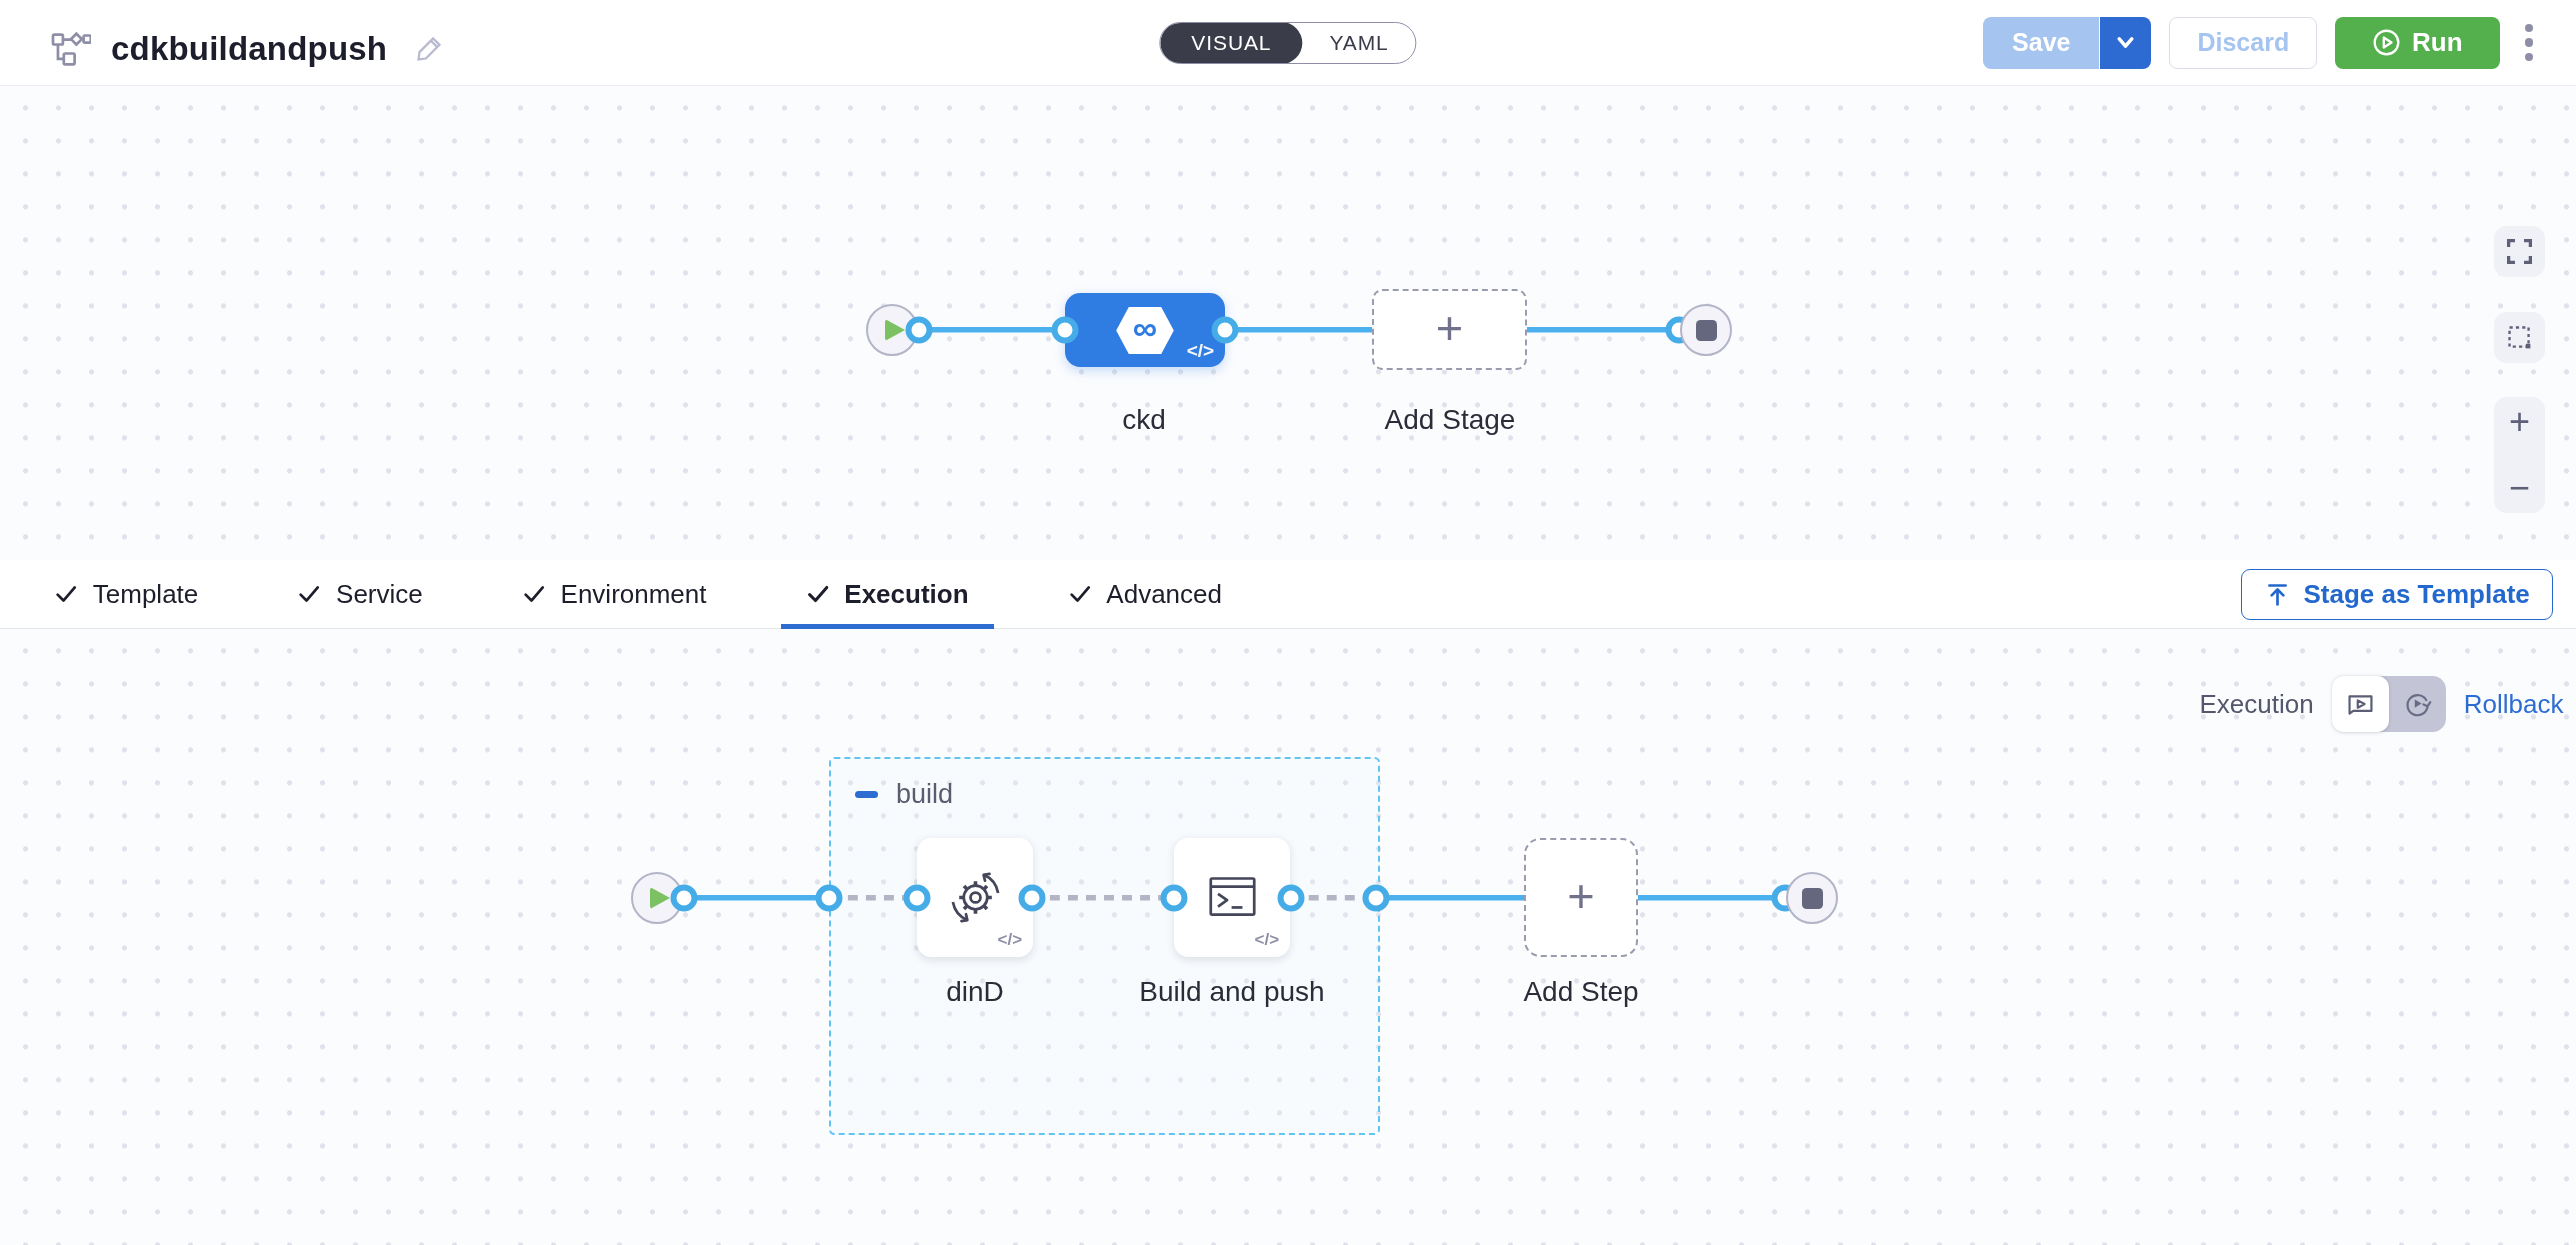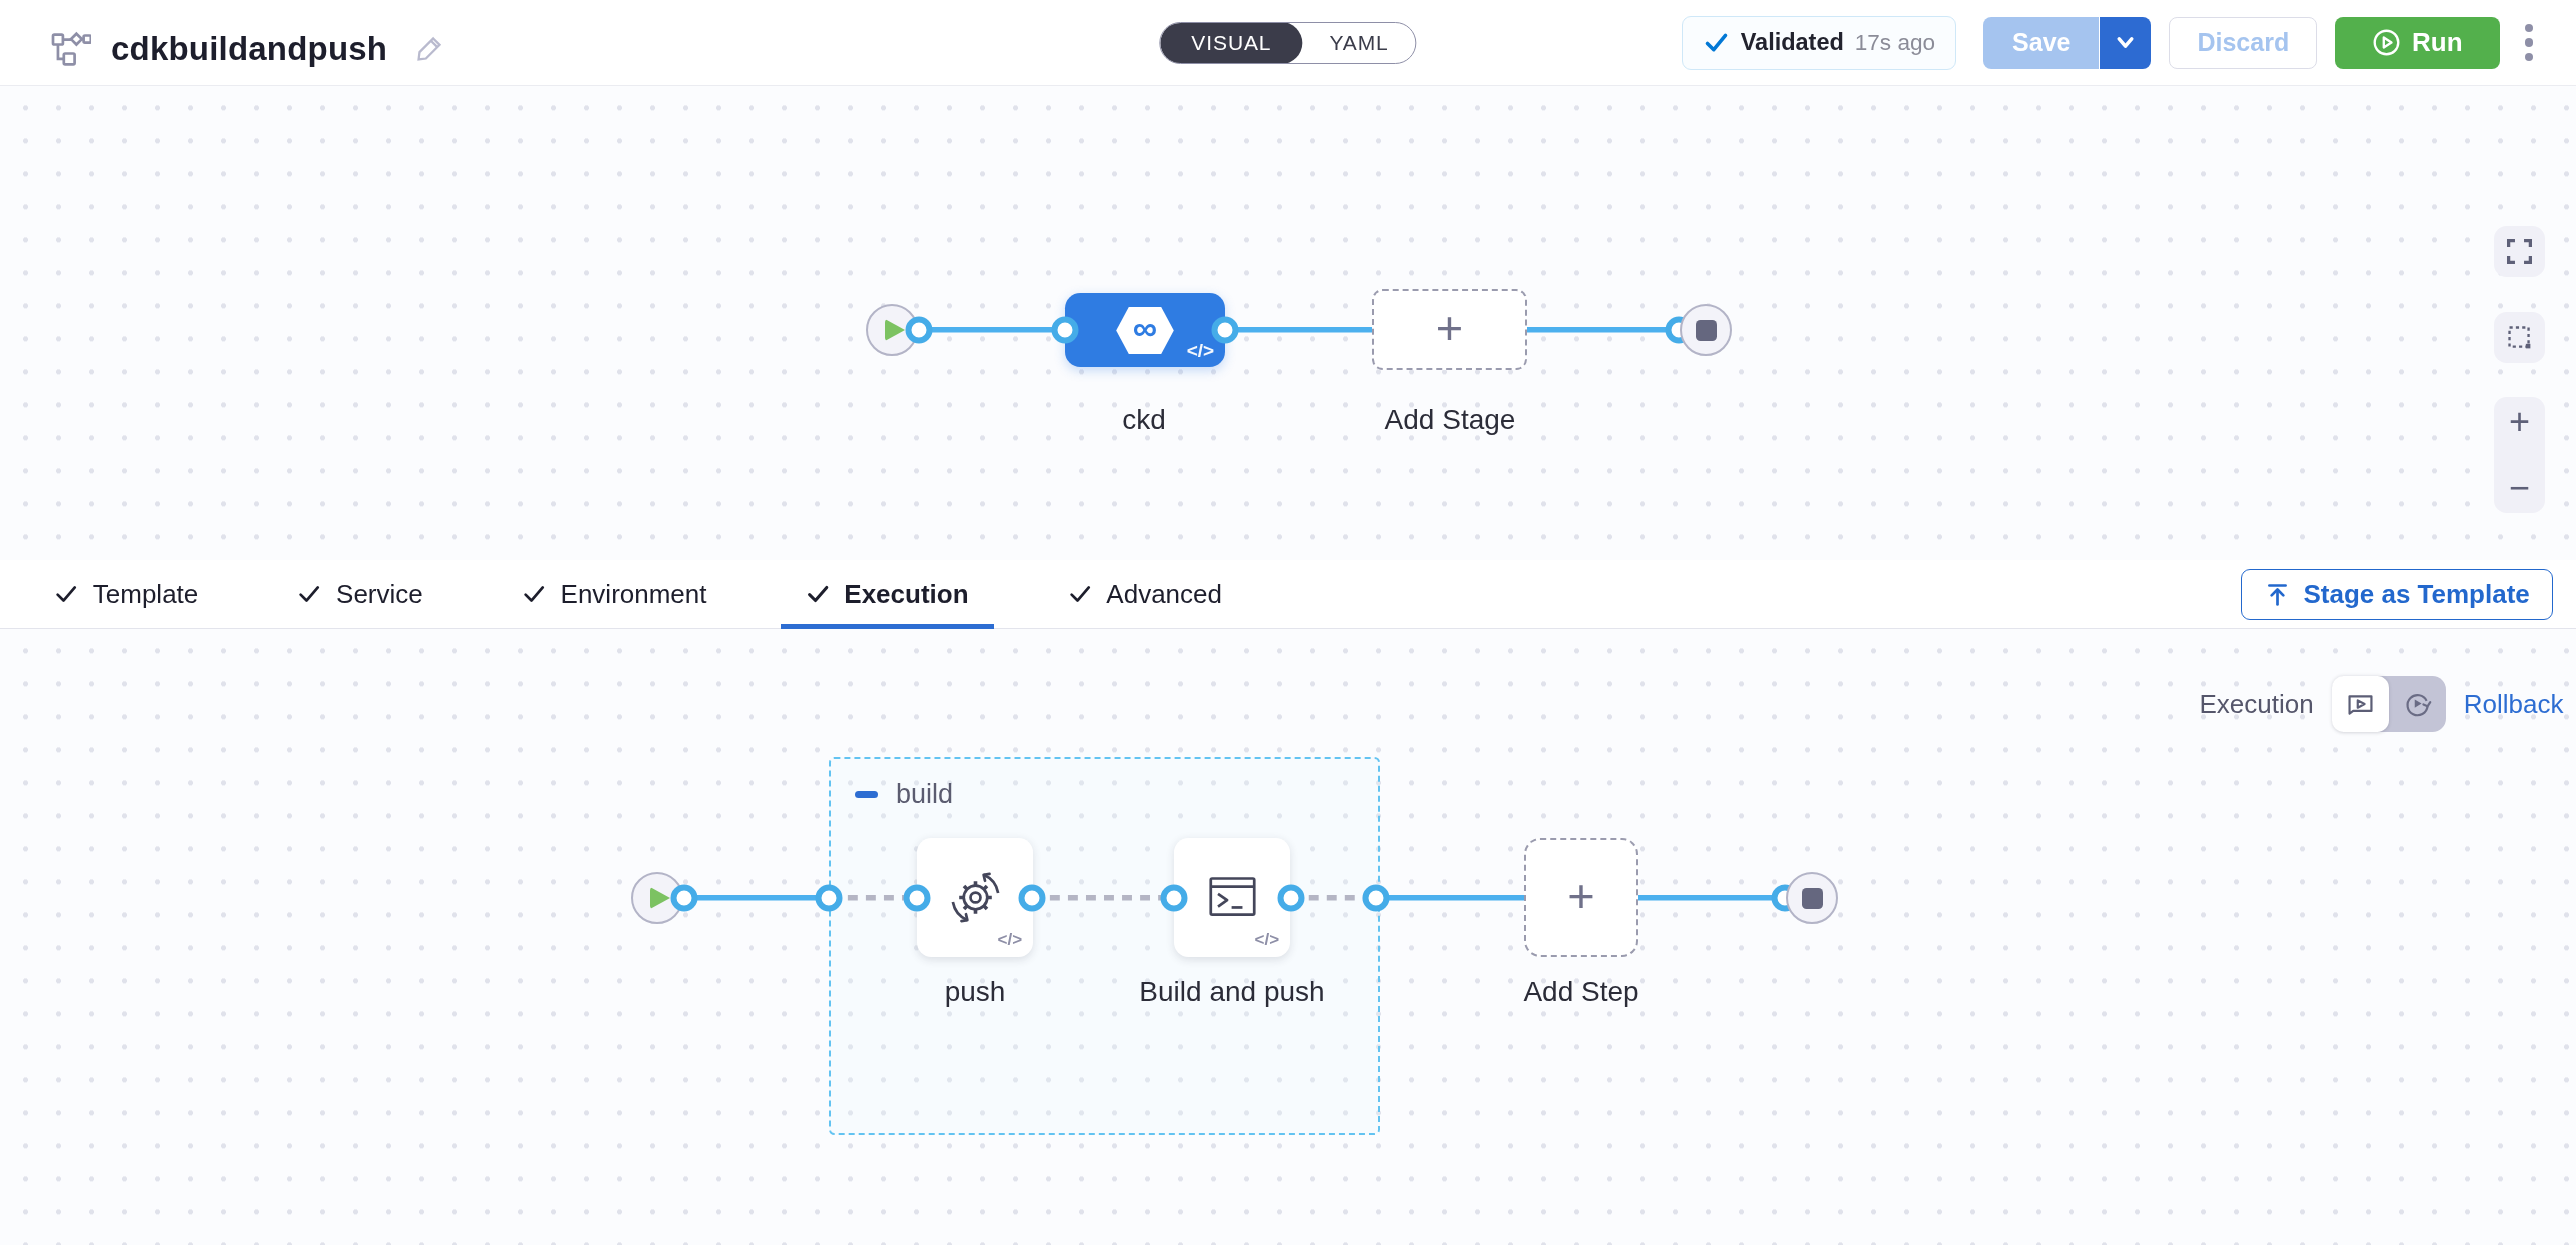--- a/index.html
+++ b/index.html
@@ -138,27 +138,20 @@
       </svg>
     </span>
   </div>
 
   <div class="view-toggle">
     <button class="seg active">VISUAL</button>
     <button class="seg">YAML</button>
   </div>
 
   <div class="topbar-right">
-    <div class="validated-pill">
-      <svg width="27" height="27" viewBox="0 0 30 30" fill="none" stroke="#0278d5" stroke-width="4" stroke-linecap="round" stroke-linejoin="round">
-        <path d="M5 16 L12 23 L25 7"></path>
-      </svg>
-      <span class="validated-label">Validated</span>
-      <span class="validated-time">17s ago</span>
-    </div>
 
     <div class="save-split">
       <button class="save-main">Save</button>
       <button class="save-caret">
         <svg width="25" height="25" viewBox="0 0 28 28" fill="none" stroke="#ffffff" stroke-width="4" stroke-linecap="round" stroke-linejoin="round">
           <path d="M7 10 L14 18 L21 10"></path>
         </svg>
       </button>
     </div>
 
@@ -349,17 +342,17 @@
 
   <div class="add-box" style="left:1524px; top:209px; width:114px; height:119px; border-radius:16.2px;">
     <span class="add-plus">+</span>
   </div>
 
   <div class="port" style="left:1785px; top:269px;"></div>
   <div class="terminal-node" style="left:1812px; top:269px;">
     <span class="stop-shape"></span>
   </div>
 
-  <div class="node-label" style="left:975px; top:347px;">push</div>
+  <div class="node-label" style="left:975px; top:347px;">dinD</div>
   <div class="node-label" style="left:1232px; top:347px;">Build and push</div>
   <div class="node-label" style="left:1581px; top:347px;">Add Step</div>
 </section>
 
 
 </body></html>

